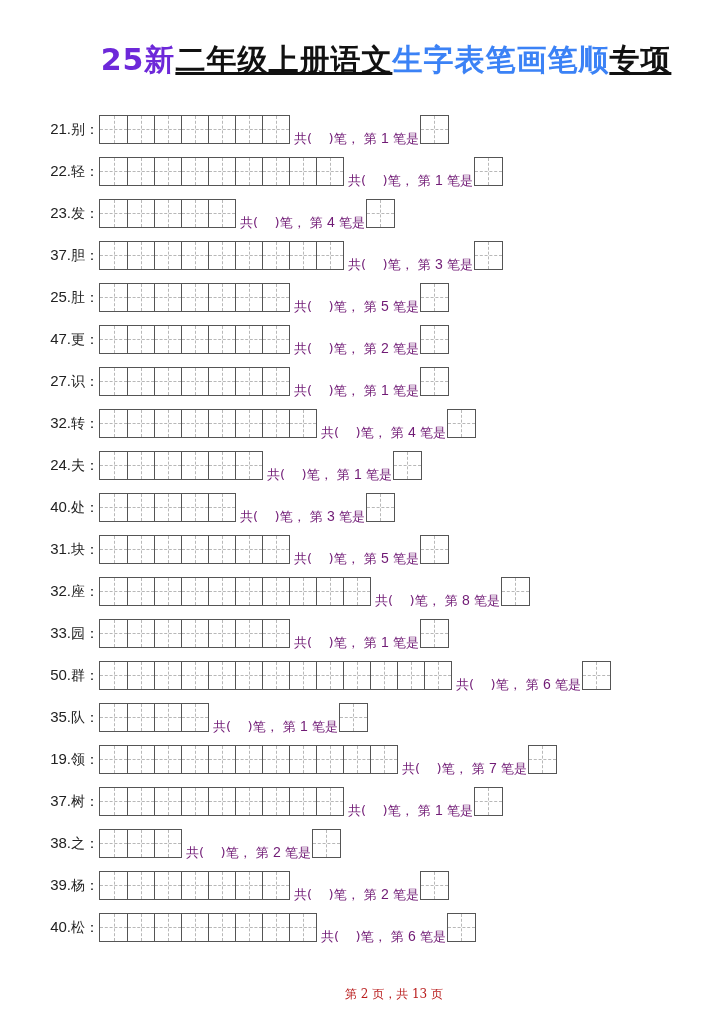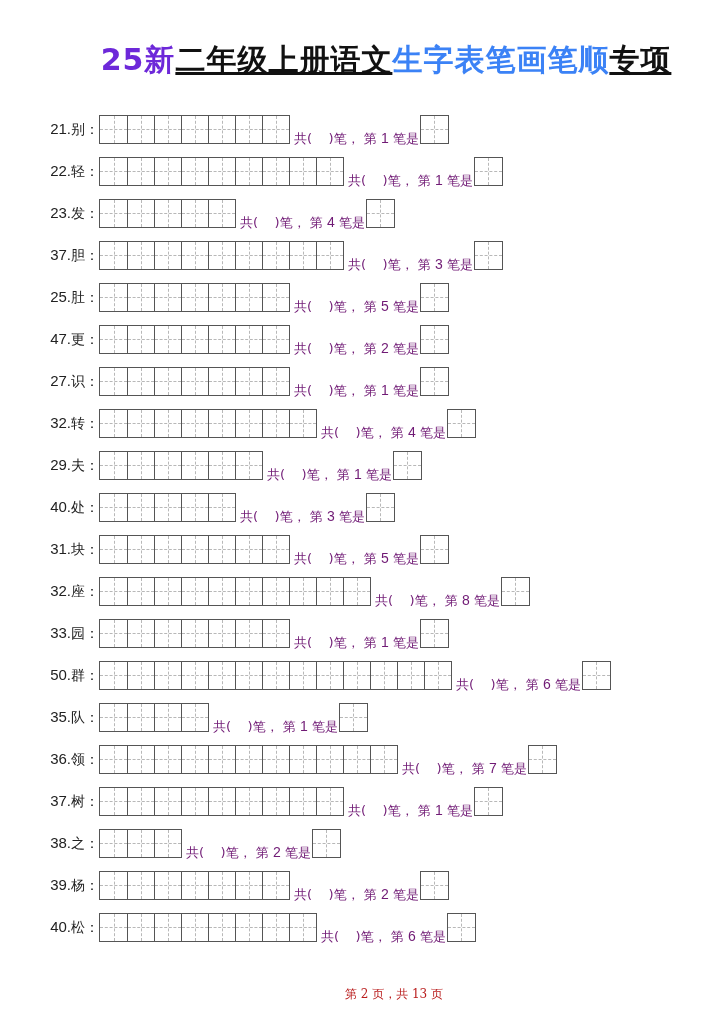--- a/index.html
+++ b/index.html
@@ -151,21 +151,21 @@
         <div class="cell"></div>
         <div class="cell"></div>
         <div class="cell"></div>
         <div class="cell"></div>
         <div class="cell"></div>
       </div>
       <span class="q"><span>共(</span><span>    </span><span>)笔，</span> <span>第</span> <span class="n">4</span> <span>笔是</span></span>
       <div class="ans"></div>
     </div>
     <div class="row">
-      <span class="label"><span class="num">29.</span><span>夫</span><span>：</span></span>
+      <span class="label"><span class="num">24.</span><span>夫</span><span>：</span></span>
       <div class="grid">
         <div class="cell"></div>
         <div class="cell"></div>
         <div class="cell"></div>
         <div class="cell"></div>
         <div class="cell"></div>
         <div class="cell"></div>
       </div>
       <span class="q"><span>共(</span><span>    </span><span>)笔，</span> <span>第</span> <span class="n">1</span> <span>笔是</span></span>
       <div class="ans"></div>
@@ -252,21 +252,21 @@
       <div class="grid">
         <div class="cell"></div>
         <div class="cell"></div>
         <div class="cell"></div>
         <div class="cell"></div>
       </div>
       <span class="q"><span>共(</span><span>    </span><span>)笔，</span> <span>第</span> <span class="n">1</span> <span>笔是</span></span>
       <div class="ans"></div>
     </div>
     <div class="row">
-      <span class="label"><span class="num">36.</span><span>领</span><span>：</span></span>
+      <span class="label"><span class="num">19.</span><span>领</span><span>：</span></span>
       <div class="grid">
         <div class="cell"></div>
         <div class="cell"></div>
         <div class="cell"></div>
         <div class="cell"></div>
         <div class="cell"></div>
         <div class="cell"></div>
         <div class="cell"></div>
         <div class="cell"></div>
         <div class="cell"></div>

